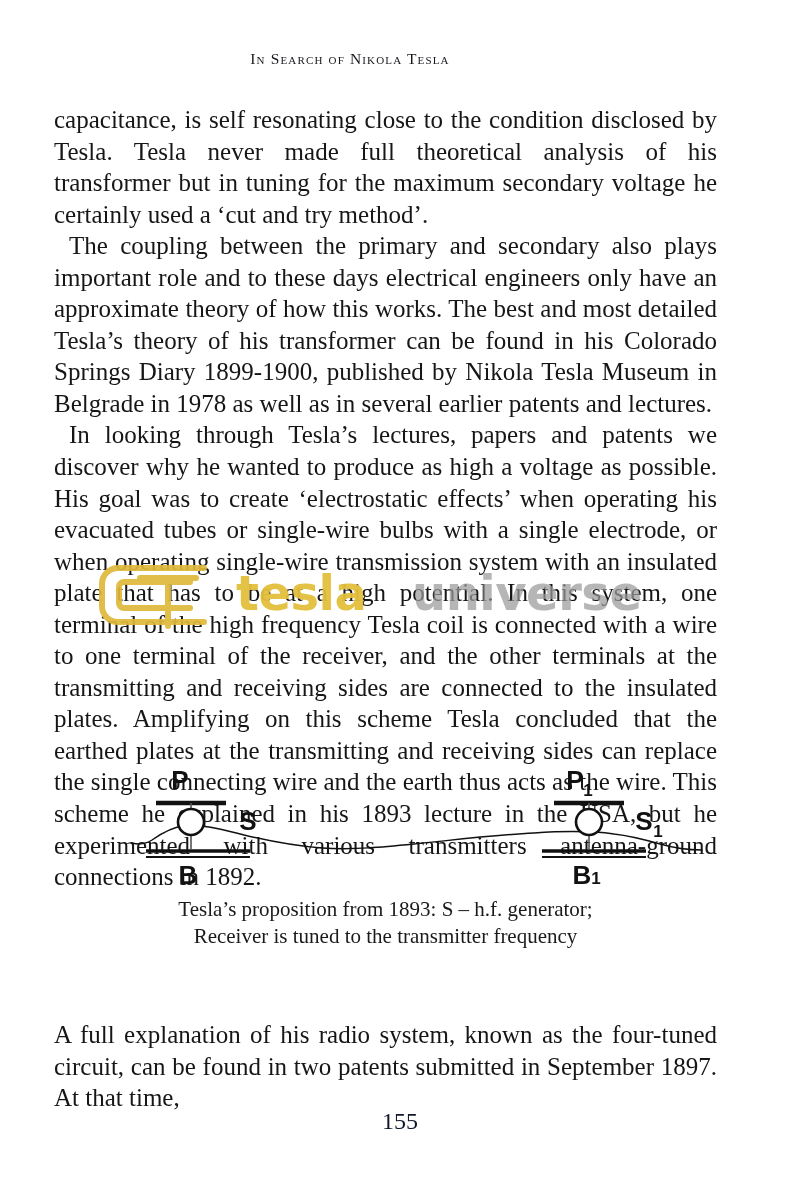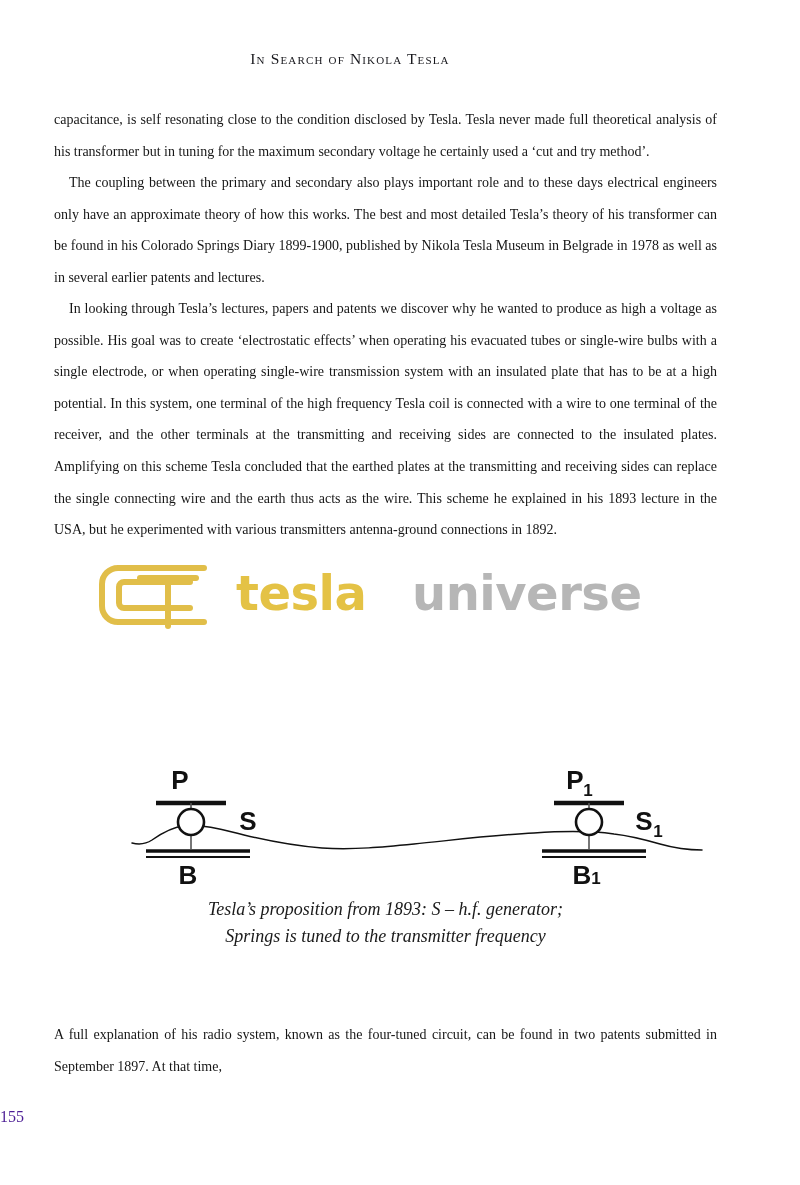--- a/index.html
+++ b/index.html
@@ -42,21 +42,21 @@
   
   .text-column {
     position: absolute;
     left: 54px;
     top: 104px;
     width: 663px;
   }
 
   p.body-par {
     margin: 0;
-    font-size: 14px;
+    font-size: 25px;
     line-height: 31.55px;
     text-align: justify;
     text-justify: inter-word;
     color: #161616;
     hyphens: manual;
   }
   p.body-par.indent {
     text-indent: 15px;
   }
 
@@ -100,45 +100,44 @@
     height: 140px;
   }
   .figure svg { display: block; }
 
   .figure-caption {
     position: absolute;
     left: 54px;
     top: 896px;
     width: 663px;
     text-align: center;
-    font-style: italic;
-    font-size: 18px;
+    font-size: 21px;
     line-height: 27px;
     color: #1a1a1a;
   }
   .figure-caption .cap-line { display: block; white-space: nowrap; }
 
   
   .closing {
     position: absolute;
     left: 54px;
     top: 1002px;
     width: 663px;
     margin-top: 17px;
   }
 
   
   .folio {
     position: absolute;
     top: 1108px;
     left: 0;
     width: 800px;
-    text-align: left;
-    font-size: 16px;
-    color: #4c1d95;
+    text-align: center;
+    font-size: 24px;
+    color: #0f172a;
   }
 </style>
 </head>
 <body>
 
 <div class="page">
 
   <div class="running-head">In Search of Nikola Tesla</div>
 
   <div class="text-column">
@@ -212,21 +211,21 @@
         <text x="604" y="92" font-size="17" text-anchor="middle">1</text>
 
         <text x="528" y="139" font-size="26" text-anchor="middle">B</text>
         <text x="542" y="139" font-size="17" text-anchor="middle">1</text>
       </g>
     </svg>
   </div>
 
   <div class="figure-caption">
     <span class="cap-line">Tesla’s proposition from 1893: S – h.f. generator;</span>
-    <span class="cap-line">Springs is tuned to the transmitter frequency</span>
+    <span class="cap-line">Receiver is tuned to the transmitter frequency</span>
   </div>
 
   <div class="closing">
     <p class="body-par">A full explanation of his radio system, known as the four-tuned circuit, can be found in two patents submitted in September 1897. At that time,</p>
   </div>
 
   <div class="folio">155</div>
 
 </div>
 

